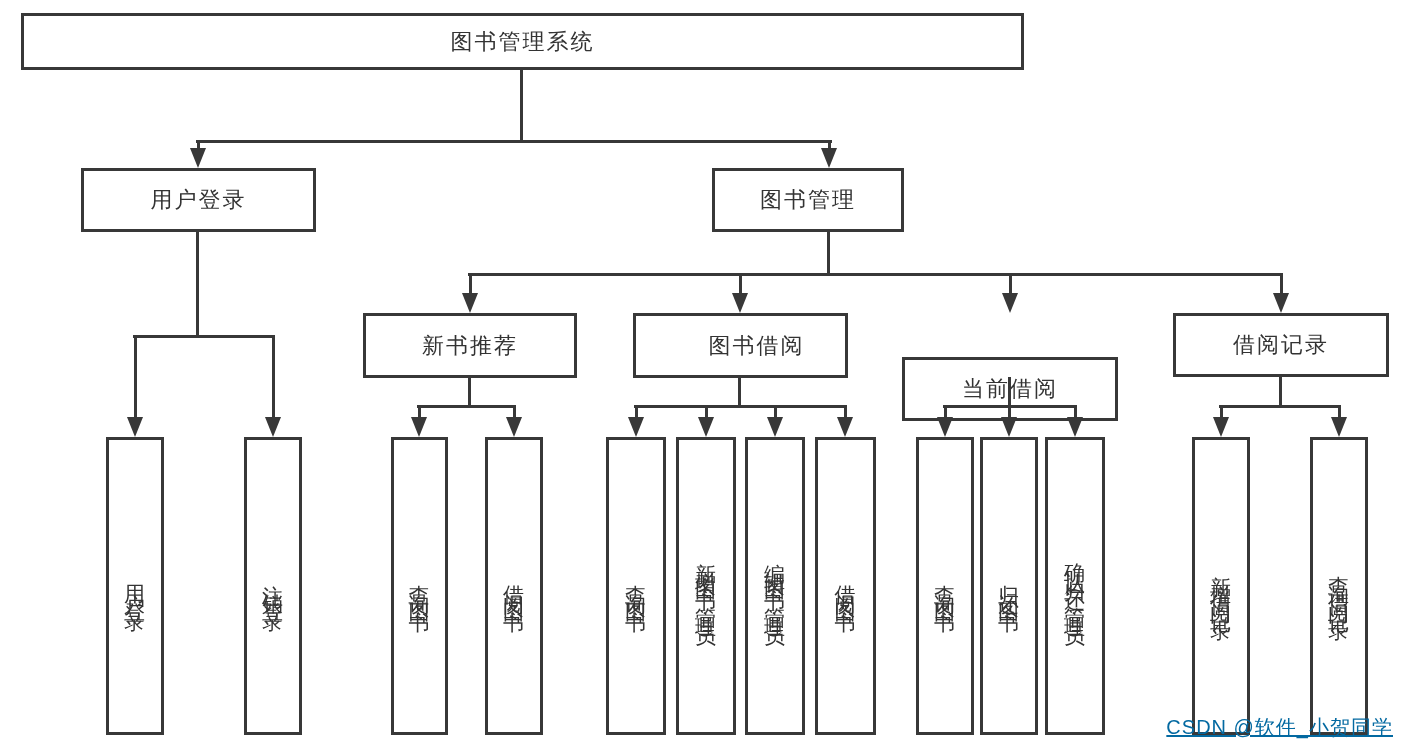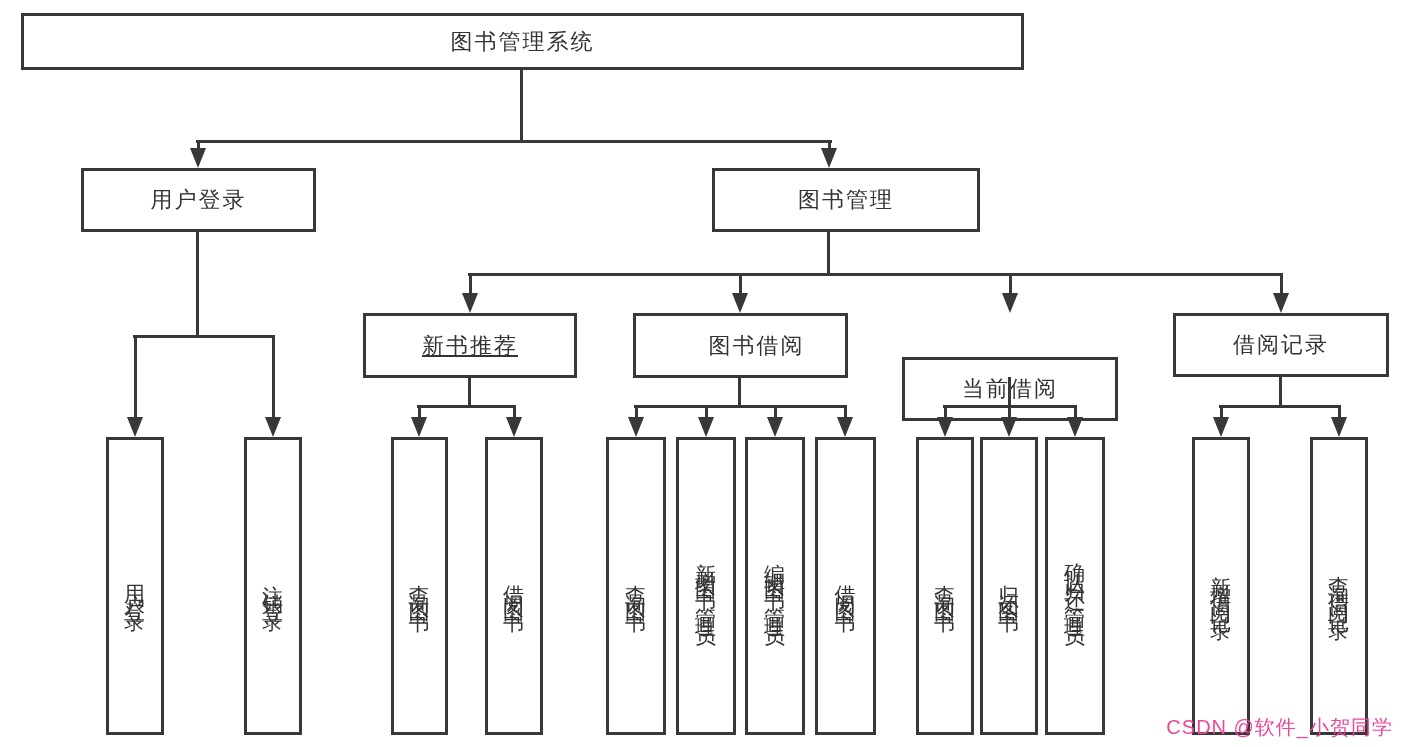--- a/index.html
+++ b/index.html
@@ -24,57 +24,57 @@
     content:""; position:absolute; left:6.5px; top:0; bottom:16px;
     width:3px; background:#383838;
   }
   .arrow::after {
     content:""; position:absolute; left:0; bottom:0; width:0; height:0;
     border-left:8px solid transparent; border-right:8px solid transparent;
     border-top:20px solid #383838;
   }
   .watermark {
     position:absolute; right:12px; top:714px;
-    font-size:20px; letter-spacing:1px; color:#ec4899; white-space:nowrap;
+    font-size:20px; letter-spacing:1px; color:#0369a1; white-space:nowrap;text-decoration:underline;
   }
 </style>
 </head>
 <body>
 
 <div class="canvas">
 
   <div class="box hbox" style="left:21px;top:13px;width:1003px;height:57px;font-family:Liberation Serif, serif;">
     <span>图书管理系统</span>
   </div>
 
   <div class="line" style="left:520px;top:70px;width:3px;height:70px;"></div>
   <div class="line" style="left:196px;top:140px;width:636px;height:3px;"></div>
   <div class="arrow" style="left:190px;top:140px;height:28px;"></div>
   <div class="arrow" style="left:821px;top:140px;height:28px;"></div>
 
   <div class="box hbox" style="left:81px;top:168px;width:235px;height:64px;">
     <span>用户登录</span>
   </div>
-  <div class="box hbox" style="left:712px;top:168px;width:268px;height:64px;">
+  <div class="box hbox" style="left:712px;top:168px;width:192px;height:64px;">
     <span>图书管理</span>
   </div>
 
   <div class="line" style="left:196px;top:232px;width:3px;height:103px;"></div>
   <div class="line" style="left:133px;top:335px;width:142px;height:3px;"></div>
   <div class="arrow" style="left:127px;top:335px;height:102px;"></div>
   <div class="arrow" style="left:265px;top:335px;height:102px;"></div>
 
   <div class="line" style="left:827px;top:232px;width:3px;height:41px;"></div>
   <div class="line" style="left:468px;top:273px;width:815px;height:3px;"></div>
   <div class="arrow" style="left:462px;top:273px;height:40px;"></div>
   <div class="arrow" style="left:732px;top:273px;height:40px;"></div>
   <div class="arrow" style="left:1002px;top:273px;height:40px;"></div>
   <div class="arrow" style="left:1273px;top:273px;height:40px;"></div>
 
-  <div class="box hbox" style="left:363px;top:313px;width:214px;height:65px;text-decoration:underline;">
+  <div class="box hbox" style="left:363px;top:313px;width:214px;height:65px;">
     <span>新书推荐</span>
   </div>
   <div class="box hbox" style="left:633px;top:313px;width:215px;height:65px;padding-left:32px;">
     <span>图书借阅</span>
   </div>
   <div class="box hbox" style="left:902px;top:313px;width:216px;height:64px;margin-top:44px;">
     <span>当前借阅</span>
   </div>
   <div class="box hbox" style="left:1173px;top:313px;width:216px;height:64px;">
     <span>借阅记录</span>

